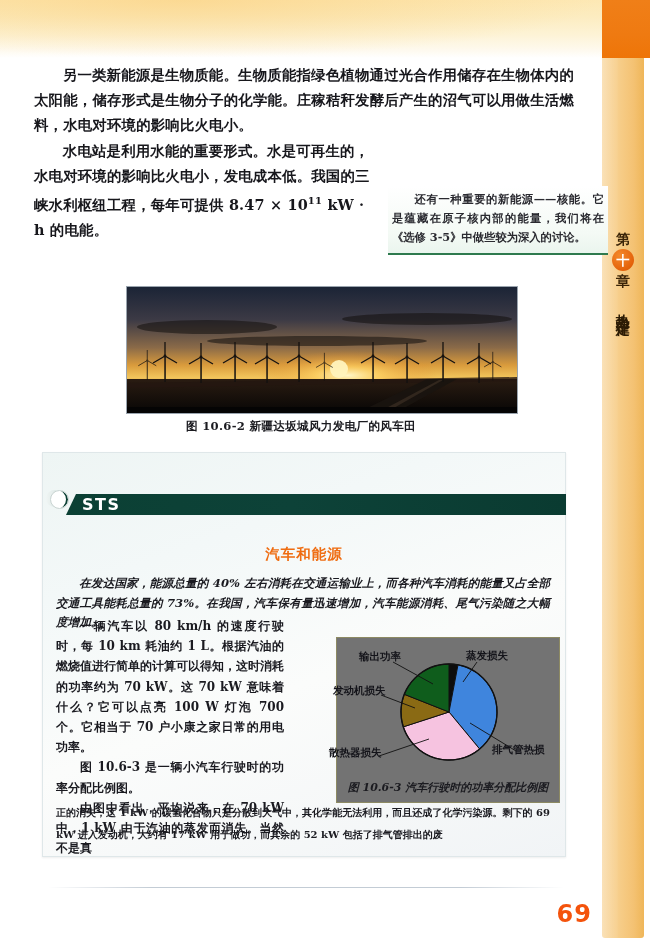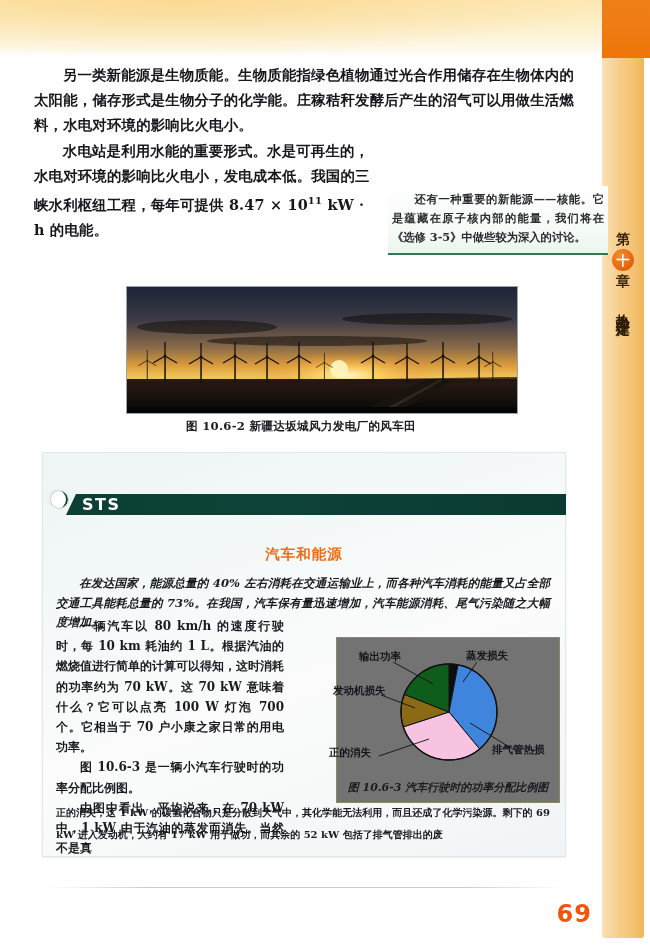--- a/index.html
+++ b/index.html
@@ -432,21 +432,21 @@
     <g id="pie-leaders" stroke="#111" stroke-width="0.9" fill="none">
       <line x1="56" y1="24" x2="96" y2="46"></line>
       <line x1="44" y1="57" x2="78" y2="70"></line>
       <line x1="42" y1="118" x2="92" y2="101"></line>
       <line x1="140" y1="24" x2="126" y2="44"></line>
       <line x1="179" y1="113" x2="133" y2="85"></line>
     </g>
   </svg>
   <div class="pie-label" style="left:22px;  top:12px;">输出功率</div>
   <div class="pie-label" style="left:-4px;  top:46px;">发动机损失</div>
-  <div class="pie-label" style="left:-8px;  top:108px;">正的消失</div>
+  <div class="pie-label" style="left:-8px;  top:108px;">散热器损失</div>
   <div class="pie-label" style="left:129px; top:11px;">蒸发损失</div>
   <div class="pie-label" style="left:155px; top:105px;">排气管热损</div>
 </div>
 <div id="caption-pie">图 10.6-3  汽车行驶时的功率分配比例图</div>
 
 <div id="sts-tail">
   <p>正的消失，这 1 kW 的碳氢化合物只是分散到大气中，其化学能无法利用，而且还成了化学污染源。剩下的 69 kW 进入发动机，大约有 17 kW 用于做功，而其余的 52 kW 包括了排气管排出的废</p>
 </div>
 
 <div id="footer-rule"></div>

